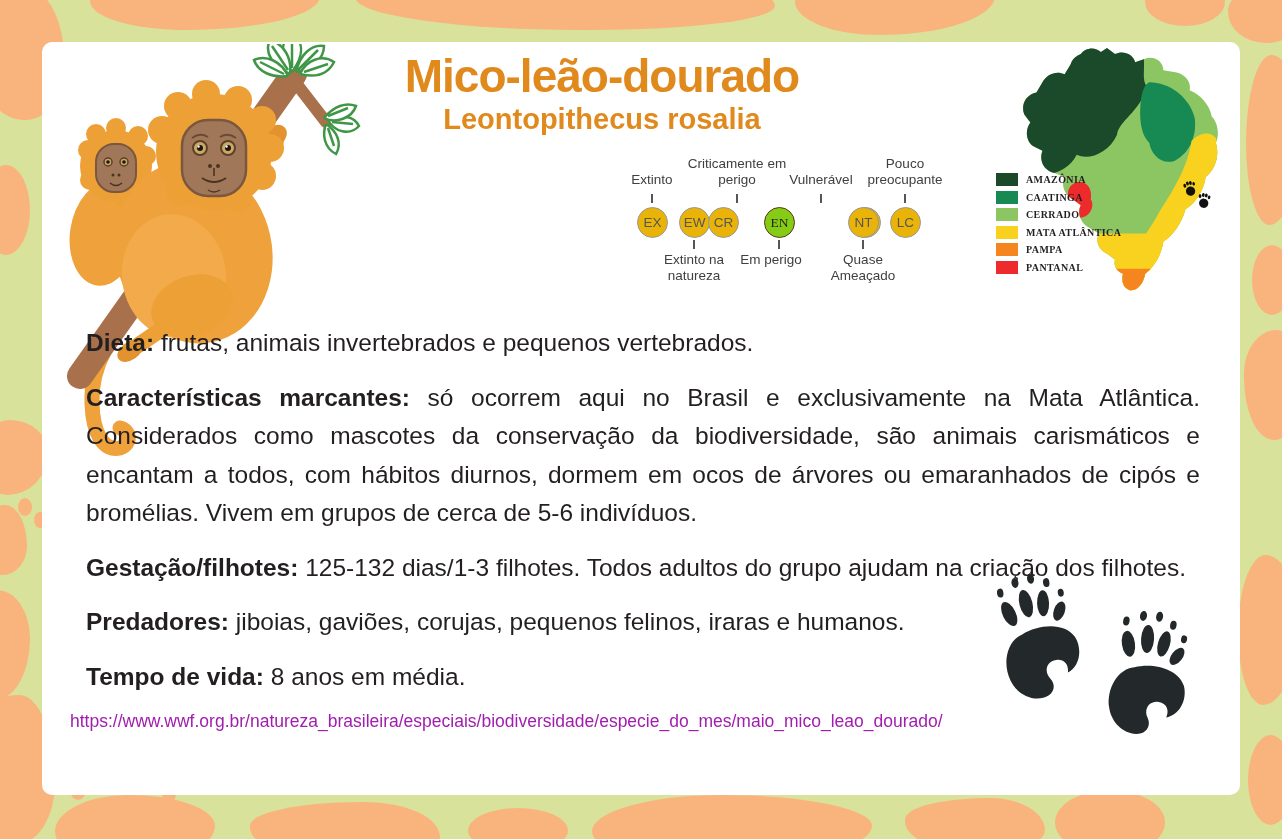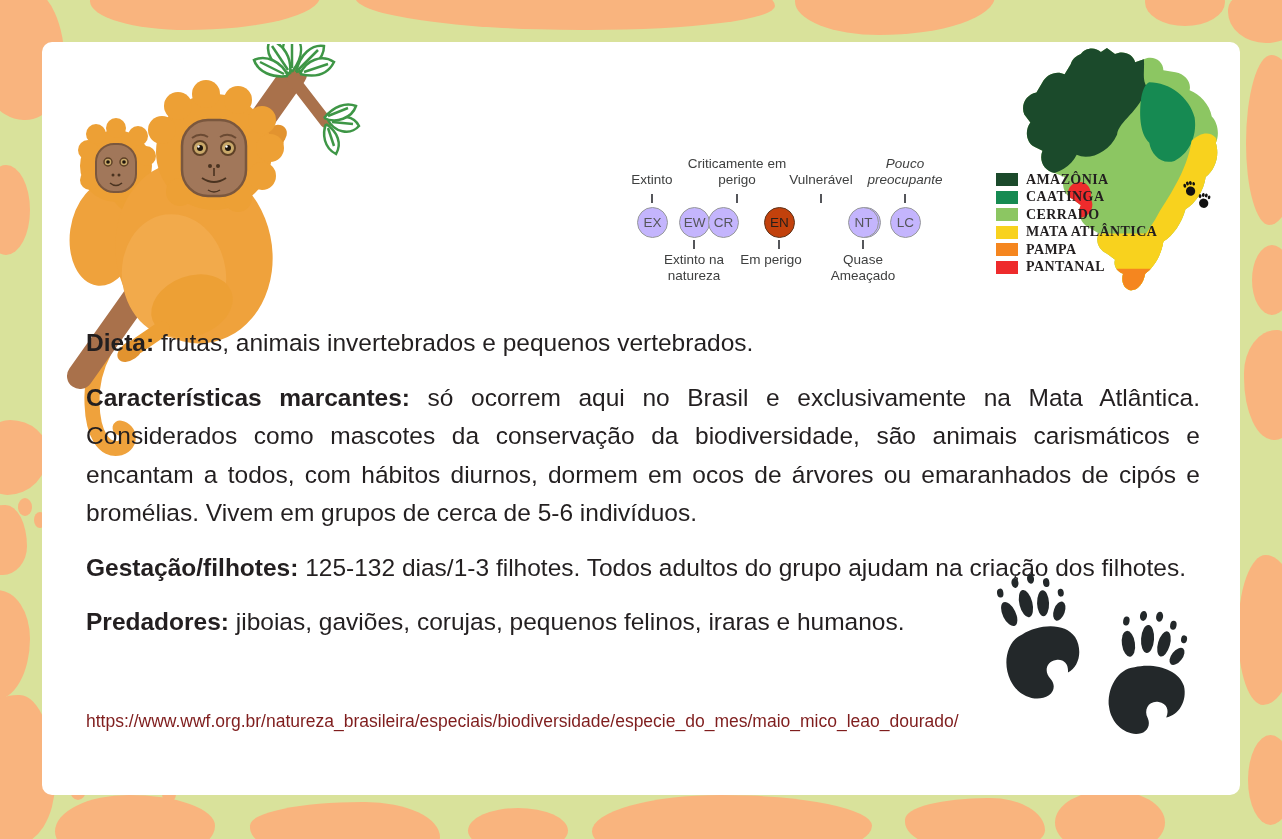--- a/index.html
+++ b/index.html
@@ -20,39 +20,39 @@
   .title-wrap { position:absolute; left:300px; top:8px; width:520px; text-align:center; color:#e0891d; }
   .title { font-size:46px; font-weight:bold; letter-spacing:-1px; line-height:52px; }
   .subtitle { font-size:29px; font-weight:bold; line-height:33px; margin-top:1px; }
 
   
   .iucn { position:absolute; left:575px; top:106px; width:345px; height:160px; color:#3f4040; }
   .iucn .lbl { position:absolute; text-align:center; font-size:13.5px; line-height:16px; transform:translateX(-50%); }
   .iucn .tick { position:absolute; width:1.5px; height:9px; background:#55565a; }
   .circ {
     position:absolute; top:59px; width:31px; height:31px; box-sizing:border-box;
-    border:1.6px solid #97999b; border-radius:50%; background:#c4b5fd;
+    border:1.6px solid #97999b; border-radius:50%; background:#eab308;
     display:flex; align-items:center; justify-content:center;
     font-size:13.5px; color:#55565a;
   }
-  .circ.active { background:#c2410c; border-color:#5f351c; color:#261f1a; }
+  .circ.active { background:#84cc16; border-color:#5f351c; color:#261f1a;font-family:Liberation Serif, serif; }
 
   
   .map-block { position:absolute; left:946px; top:0px; width:252px; height:260px; }
   .legend { position:absolute; left:8px; top:131px; display:flex; flex-direction:column; gap:4.5px; }
   .legend-row { display:flex; align-items:center; height:13px; }
   .legend-swatch { width:22px; height:13px; }
-  .legend-label { margin-left:8px; font-family:"Liberation Serif", serif; font-size:14px; letter-spacing:0.4px; font-weight:600; color:#231f20; white-space:nowrap; }
+  .legend-label { margin-left:8px; font-family:"Liberation Serif", serif; font-size:10px; letter-spacing:0.4px; font-weight:600; color:#231f20; white-space:nowrap; }
 
   
   .content { position:absolute; left:28px; top:266px; width:1146px; color:#231f20; }
   .content p { margin:16px; font-size:24.5px; line-height:38.5px; text-align:justify; }
   .content b { font-weight:700; }
 
-  .sources { position:absolute; left:44px; top:666px; width:1172px; font-size:17.5px; line-height:26px; color:#7f1d1d; word-break:break-all; }
+  .sources { position:absolute; left:28px; top:666px; width:1172px; font-size:17.5px; line-height:26px; color:#a21caf; word-break:break-all; }
 
   .monkey { position:absolute; left:0; top:2px; }
   .handprints { position:absolute; left:945px; top:528px; }
 </style>
 </head>
 <body>
 
 <div class="stage">
 
   <div>
@@ -164,26 +164,30 @@
         <circle cx="156.5" cy="102.5" r="1.2" fill="#ffffff"></circle>
           <circle cx="184.5" cy="102.5" r="1.2" fill="#ffffff"></circle>
         <circle cx="168" cy="122" r="2" fill="#4a3320"></circle>
           <circle cx="176" cy="122" r="2" fill="#4a3320"></circle>
         <path d="M172,124 L172,132" stroke="#4a3320" stroke-width="1.6"></path>
         <path d="M160,134 Q172,142 184,134" stroke="#4a3320" stroke-width="2" fill="none"></path>
         <path d="M166,146 Q172,150 178,146" stroke="#4a3320" stroke-width="1.5" fill="none"></path>
       </g>
     </svg>
 
+    <div class="title-wrap">
+      <div class="title">Mico-leão-dourado</div>
+      <div class="subtitle">Leontopithecus rosalia</div>
+    </div>
 
     <div class="iucn">
       <div class="lbl" style="left:35px;top:24px;width:80px;">Extinto</div>
       <div class="lbl" style="left:120px;top:8px;width:120px;">Criticamente em perigo</div>
       <div class="lbl" style="left:204px;top:24px;width:100px;">Vulnerável</div>
-      <div class="lbl" style="left:288px;top:8px;width:100px;font-style:italic;">Pouco preocupante</div>
+      <div class="lbl" style="left:288px;top:8px;width:100px;">Pouco preocupante</div>
 
       <div class="tick" style="left:34px;top:46px;"></div>
       <div class="tick" style="left:119px;top:46px;"></div>
       <div class="tick" style="left:203px;top:46px;"></div>
       <div class="tick" style="left:287px;top:46px;"></div>
 
       <div class="circ" style="left:20px;">EX</div>
       <div class="circ" style="left:62px;">EW</div>
       <div class="circ" style="left:91px;">CR</div>
       <div class="circ active" style="left:147px;">EN</div>
@@ -259,20 +263,21 @@
           <div class="legend-label">PANTANAL</div>
         </div>
       </div>
     </div>
 
     <div class="content">
       <p><b>Dieta:</b> <span>frutas, animais invertebrados e pequenos vertebrados.</span></p>
       <p><b>Características marcantes:</b> <span>só ocorrem aqui no Brasil e exclusivamente na Mata Atlântica. Considerados como mascotes da conservação da biodiversidade, são animais carismáticos e encantam a todos, com hábitos diurnos, dormem em ocos de árvores ou emaranhados de cipós e bromélias. Vivem em grupos de cerca de 5-6 indivíduos.</span></p>
       <p><b>Gestação/filhotes:</b> <span>125-132 dias/1-3 filhotes. Todos adultos do grupo ajudam na criação dos filhotes.</span></p>
       <p><b>Predadores:</b> <span>jiboias, gaviões, corujas, pequenos felinos, iraras e humanos.</span></p>
+      <p><b>Tempo de vida:</b> <span>8 anos em média.</span></p>
     </div>
 
     <svg class="handprints" width="215" height="175" viewBox="0 0 215 175">
       <g fill="#23282a">
         <g transform="translate(8,4) rotate(-8 45 65)">
           <path d="M28,58 C12,62 4,84 10,102 C15,118 32,128 46,122 C52,119 54,112 50,106 C44,98 48,88 58,88 C66,88 70,94 68,102 C80,98 86,82 80,68 C72,52 46,50 28,58 Z"></path>
           <ellipse cx="18" cy="36" rx="6.5" ry="13" transform="rotate(-18 18 36)"></ellipse>
           <ellipse cx="36" cy="28" rx="6.5" ry="14" transform="rotate(-6 36 28)"></ellipse>
           <ellipse cx="53" cy="30" rx="6" ry="13" transform="rotate(6 53 30)"></ellipse>
           <ellipse cx="68" cy="40" rx="5.5" ry="10" transform="rotate(28 68 40)"></ellipse>

